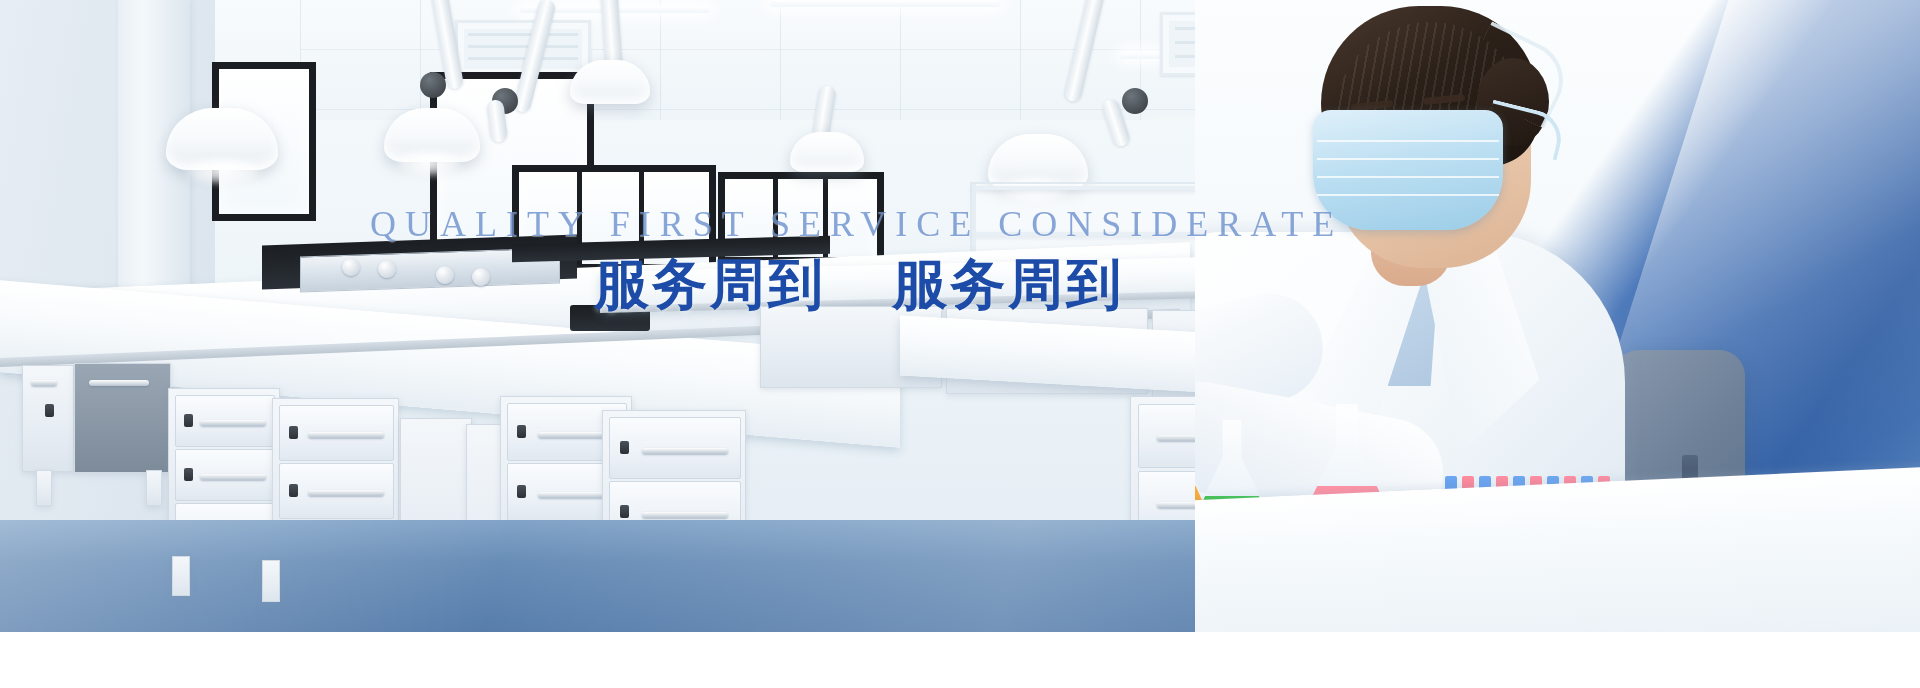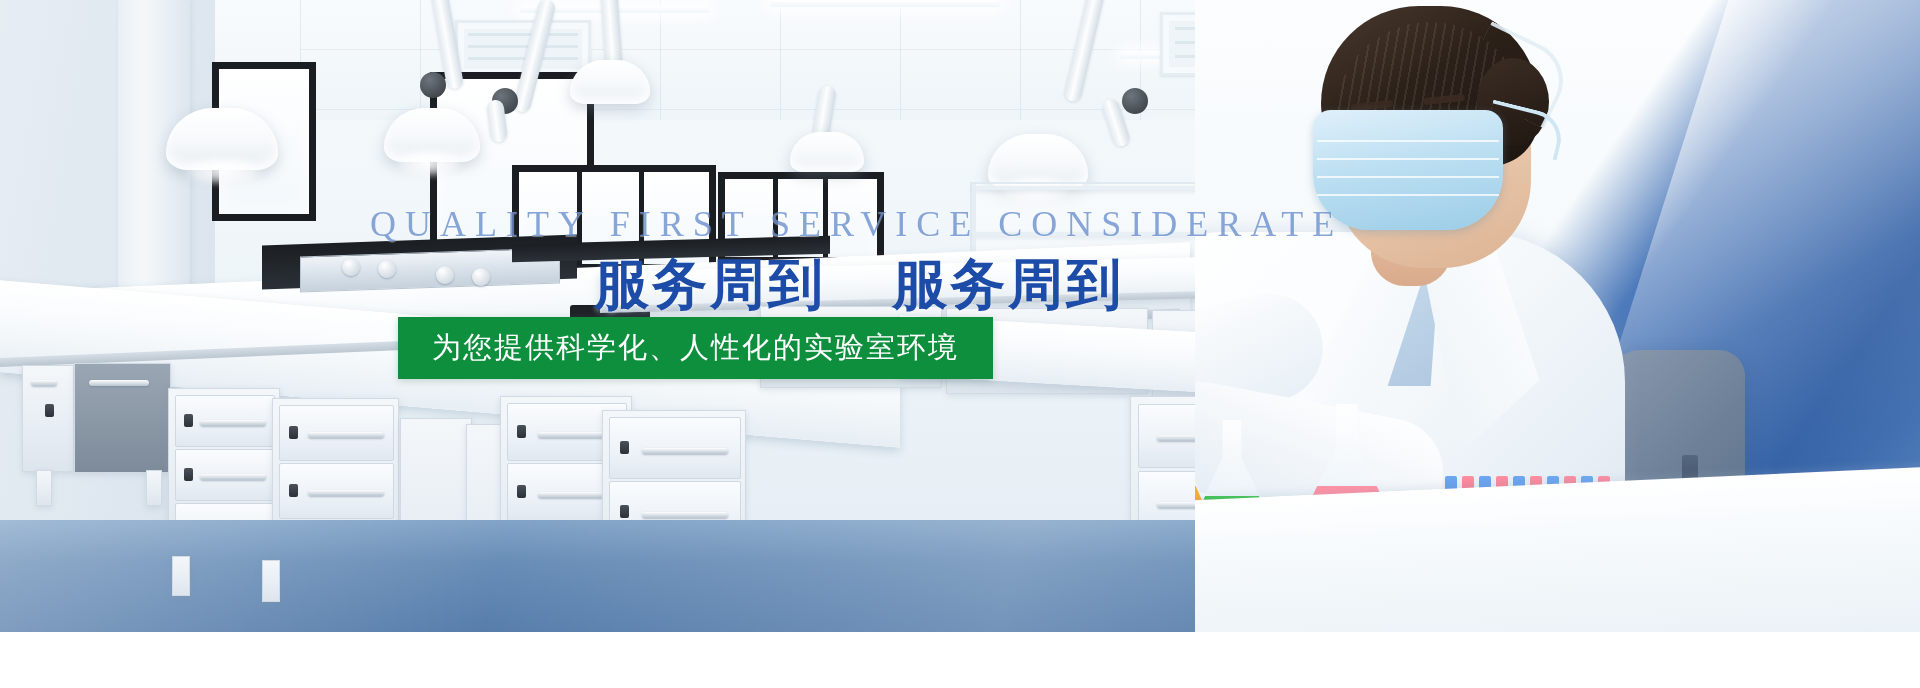--- a/index.html
+++ b/index.html
@@ -596,17 +596,14 @@
   </div>
 
   <div class="eng-line">QUALITY FIRST SERVICE CONSIDERATE</div>
 
   <div class="cn-head">
     <span>服务周到</span>
     <span class="gap"></span>
     <span>服务周到</span>
   </div>
 
-  <div class="green-bar">
-    <span class="green-bar-text">为您提供科学化、人性化的实验室环境</span>
-  </div>
 
 </div>
 
 </body></html>

